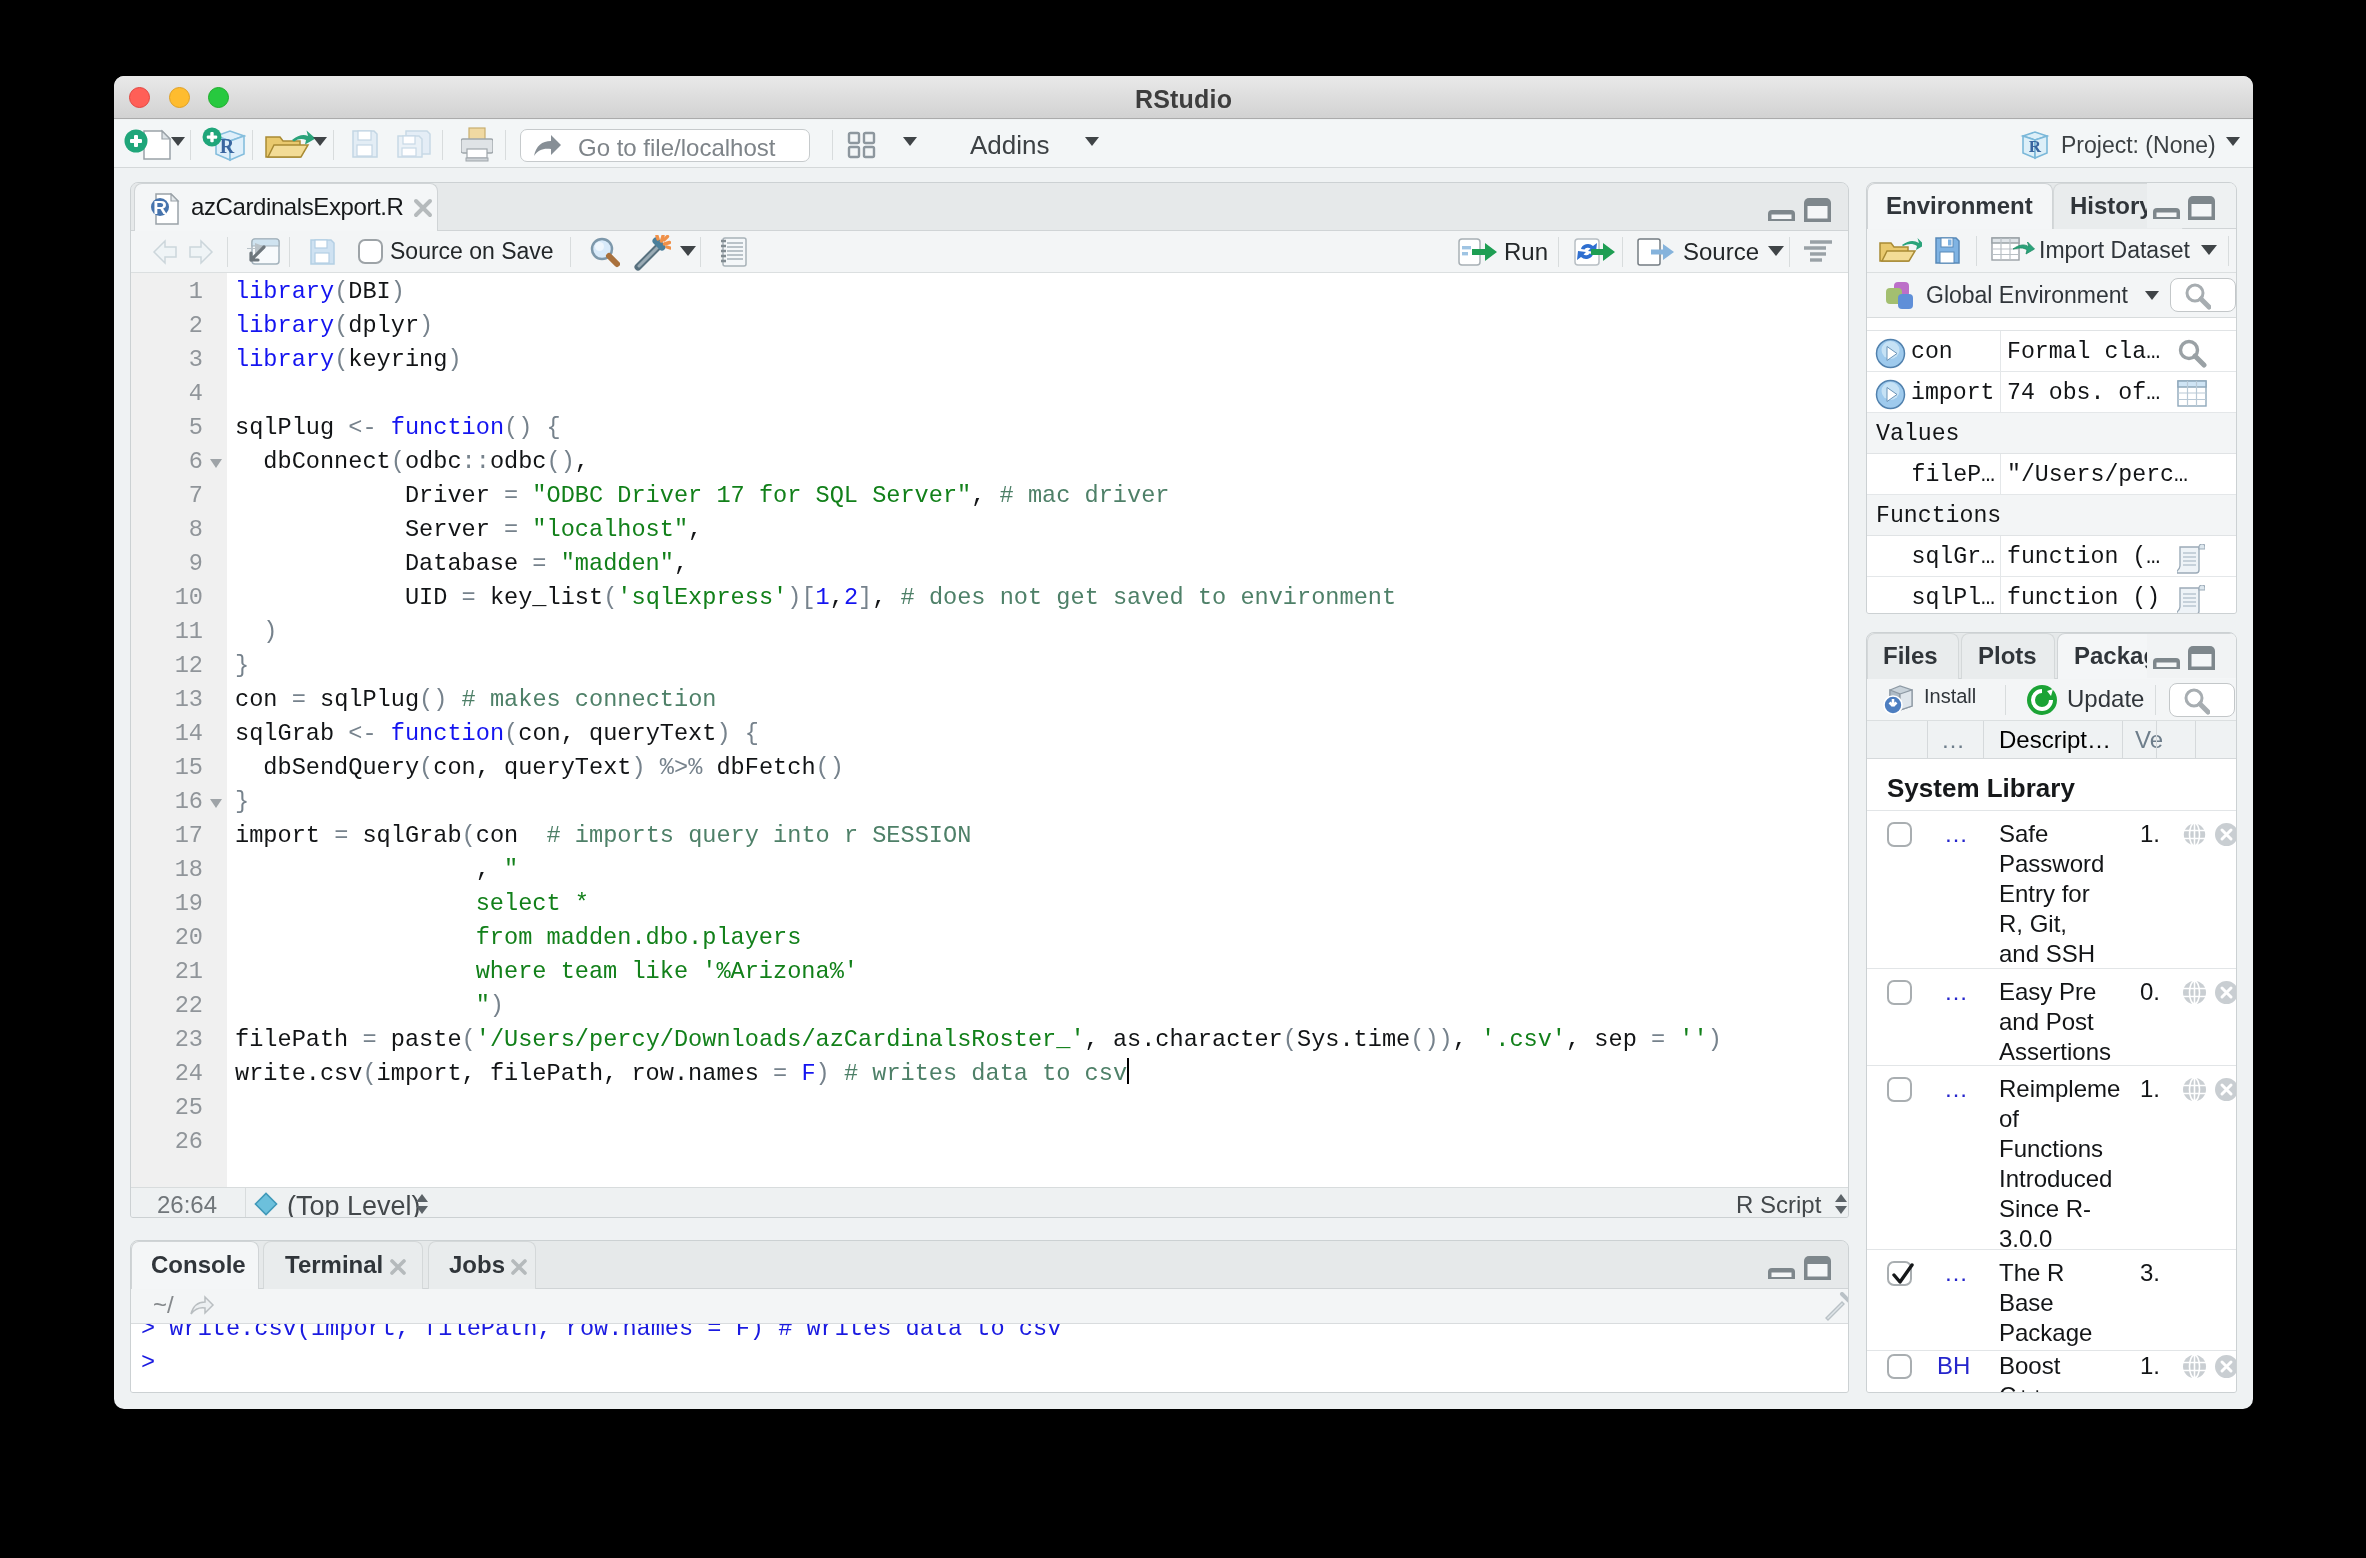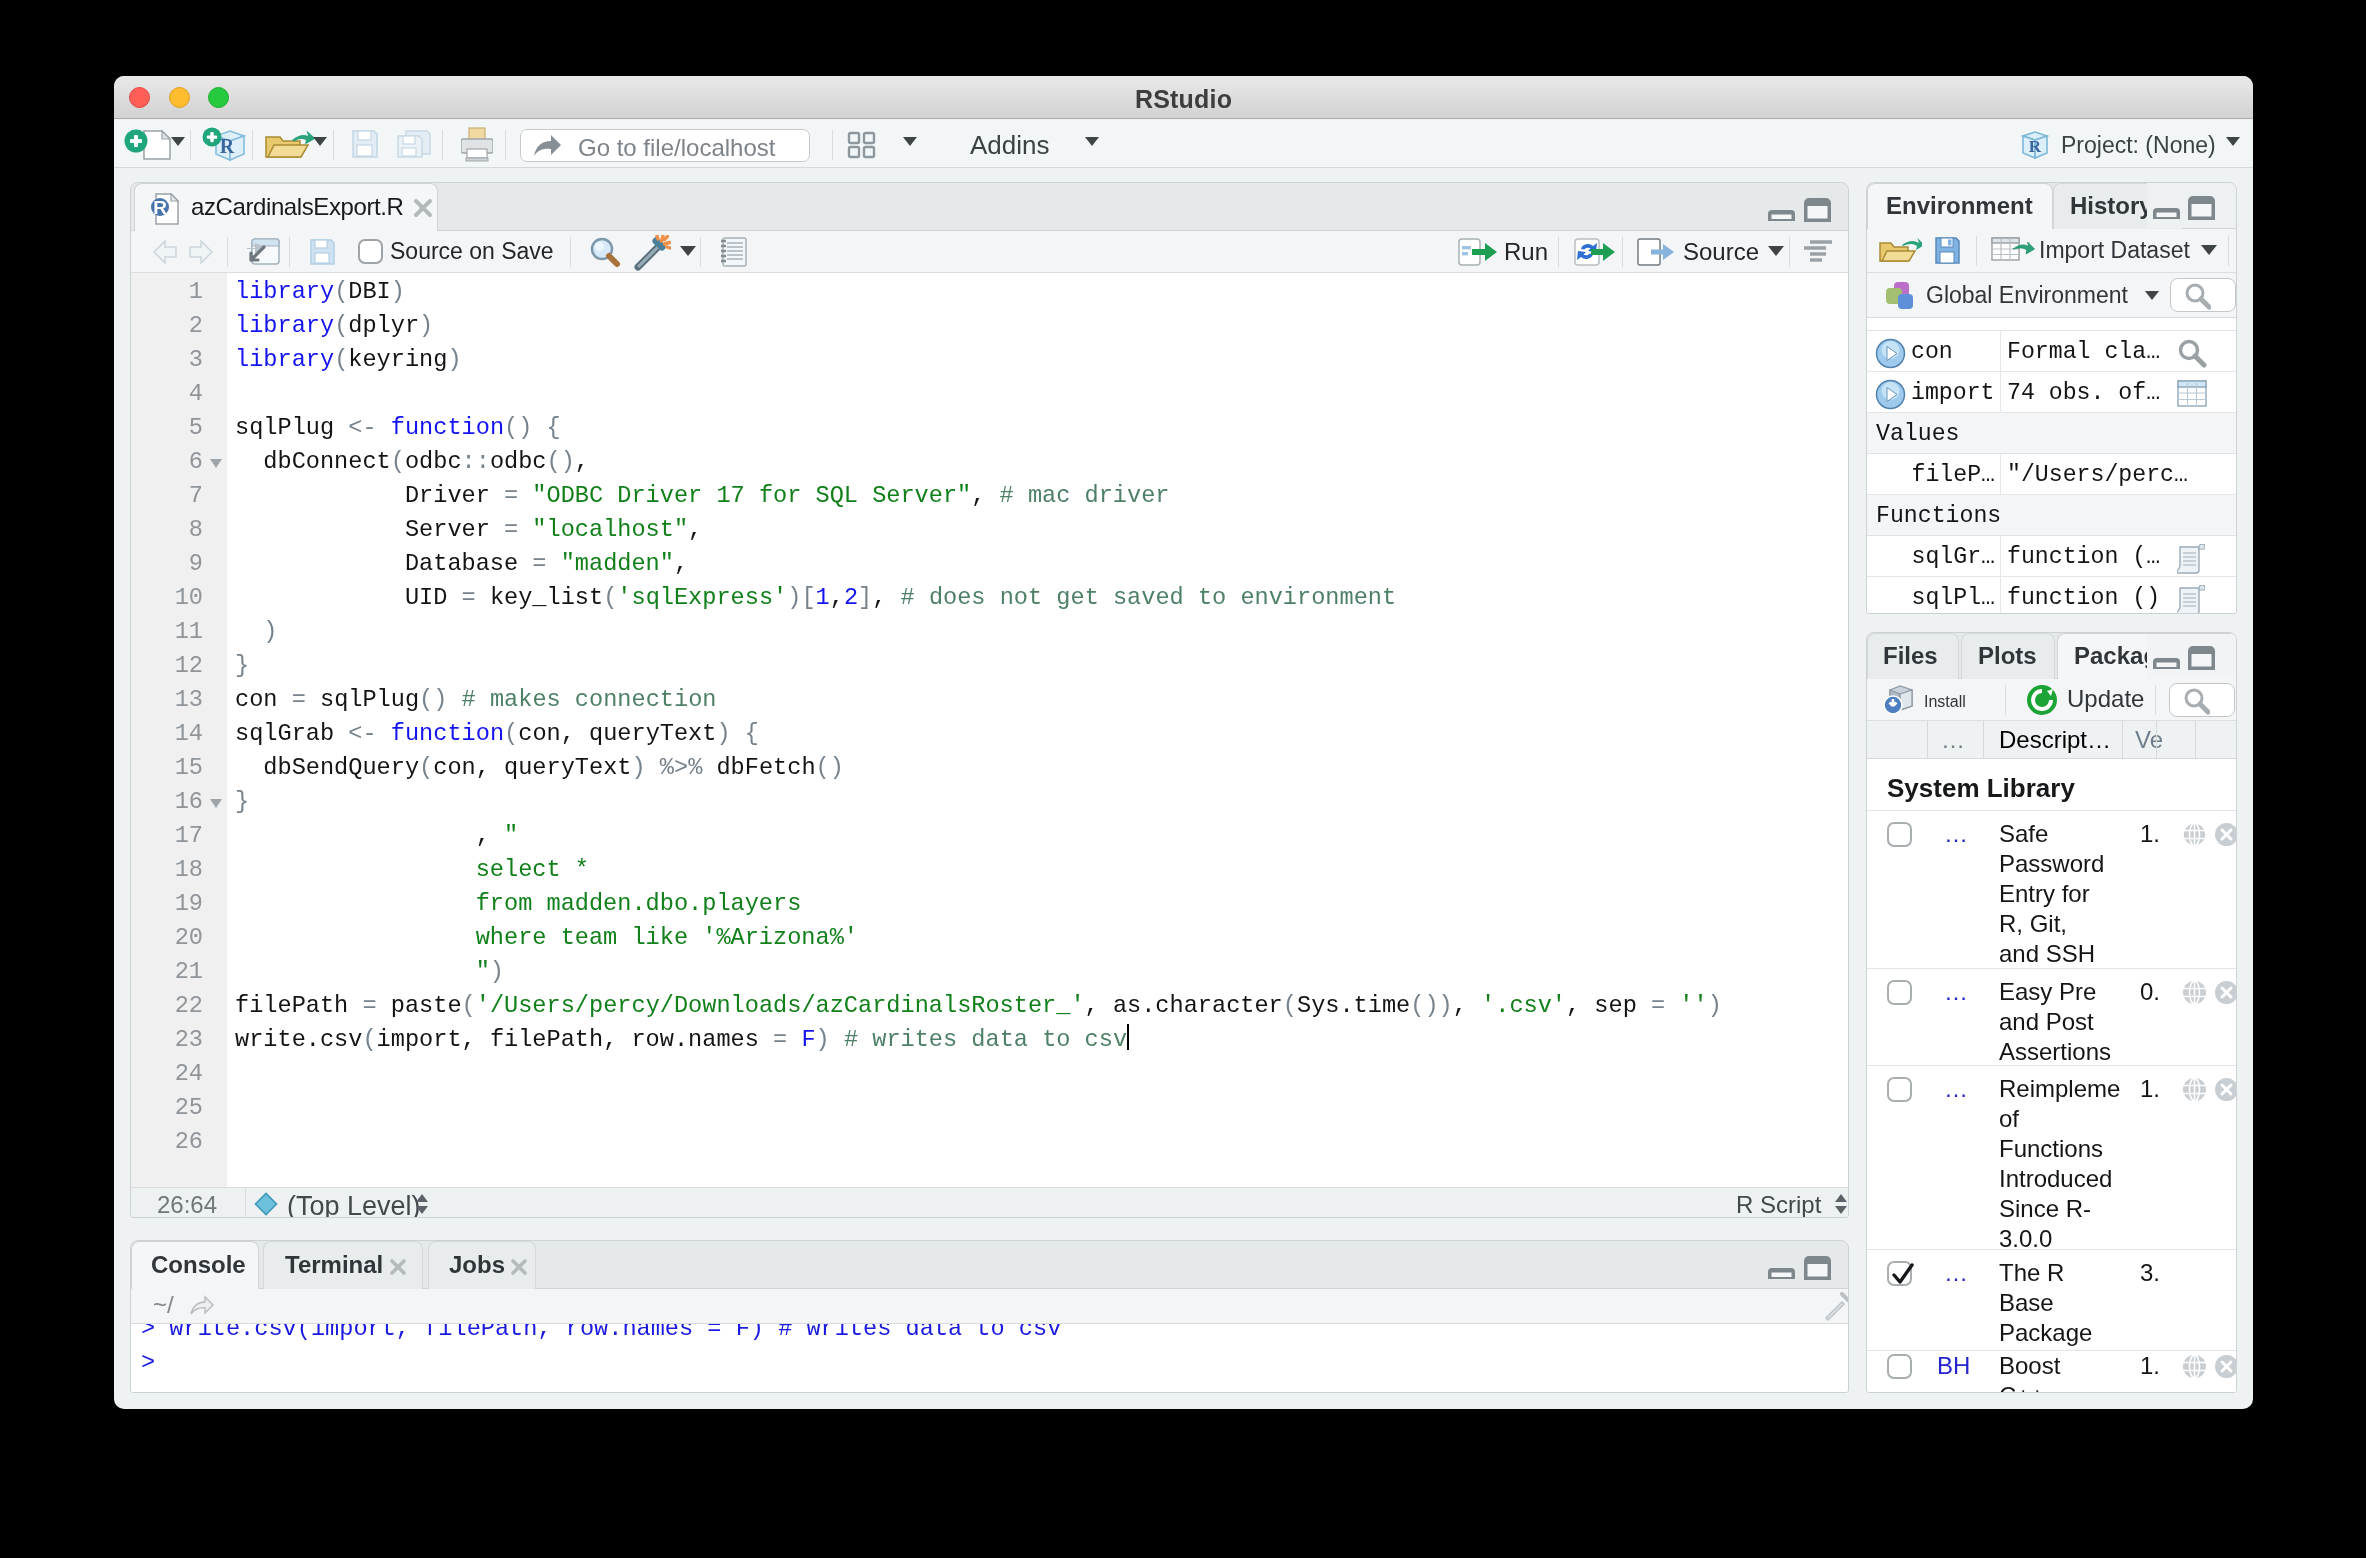--- a/index.html
+++ b/index.html
@@ -298,20 +298,21 @@
           <div class="cl"><span class="tx">            Driver </span><span class="op">= </span><span class="str">"ODBC Driver 17 for SQL Server"</span><span class="tx">, </span><span class="com"># mac driver</span></div>
           <div class="cl"><span class="tx">            Server </span><span class="op">= </span><span class="str">"localhost"</span><span class="tx">,</span></div>
           <div class="cl"><span class="tx">            Database </span><span class="op">= </span><span class="str">"madden"</span><span class="tx">,</span></div>
           <div class="cl"><span class="tx">            UID </span><span class="op">= </span><span class="tx">key_list</span><span class="op">(</span><span class="str">'sqlExpress'</span><span class="op">)[</span><span class="kw">1</span><span class="tx">,</span><span class="kw">2</span><span class="op">]</span><span class="tx">, </span><span class="com"># does not get saved to environment</span></div>
           <div class="cl"><span class="op">  )</span></div>
           <div class="cl"><span class="op">}</span></div>
           <div class="cl"><span class="tx">con </span><span class="op">= </span><span class="tx">sqlPlug</span><span class="op">()</span><span class="tx"> </span><span class="com"># makes connection</span></div>
           <div class="cl"><span class="tx">sqlGrab </span><span class="op">&lt;- </span><span class="kw">function</span><span class="op">(</span><span class="tx">con, queryText</span><span class="op">) {</span></div>
           <div class="cl"><span class="tx">  dbSendQuery</span><span class="op">(</span><span class="tx">con, queryText</span><span class="op">)</span><span class="tx"> </span><span class="op">%&gt;%</span><span class="tx"> dbFetch</span><span class="op">()</span></div>
           <div class="cl"><span class="op">}</span></div>
+          <div class="cl"><span class="tx">import </span><span class="op">= </span><span class="tx">sqlGrab</span><span class="op">(</span><span class="tx">con  </span><span class="com"># imports query into r SESSION</span></div>
           <div class="cl"><span class="tx">                 , </span><span class="str">"</span></div>
           <div class="cl"><span class="str">                 select *</span></div>
           <div class="cl"><span class="str">                 from madden.dbo.players</span></div>
           <div class="cl"><span class="str">                 where team like '%Arizona%'</span></div>
           <div class="cl"><span class="str">                 "</span><span class="op">)</span></div>
           <div class="cl"><span class="tx">filePath </span><span class="op">= </span><span class="tx">paste</span><span class="op">(</span><span class="str">'/Users/percy/Downloads/azCardinalsRoster_'</span><span class="tx">, as.character</span><span class="op">(</span><span class="tx">Sys.time</span><span class="op">())</span><span class="tx">, </span><span class="str">'.csv'</span><span class="tx">, sep </span><span class="op">= </span><span class="str">''</span><span class="op">)</span></div>
           <div class="cl"><span class="tx">write.csv</span><span class="op">(</span><span class="tx">import, filePath, row.names </span><span class="op">= </span><span class="kw">F</span><span class="op">)</span><span class="tx"> </span><span class="com"># writes data to csv</span><span class="cur"></span></div>
 </div>
       <svg class="abs" style="left:78px; top:184px;" width="14" height="12" viewBox="0 0 14 12">
           <path d="M1 2 h12 l-6 9 z" fill="#9fa4a8"></path>
@@ -536,21 +537,21 @@
     </div>
 
     <div class="abs" style="left:0; top:46px; width:100%; height:42px; background:#f3f5f6; border-bottom:1px solid #dbdfe0;">
       <svg class="abs" style="left:15px; top:5px;" width="34" height="32" viewBox="0 0 34 32">
         <path d="M8 6 l10-4 12 4 v16 l-12 4 -10-4 z" fill="#c8d2da" stroke="#8e9aa5" stroke-width="1.3"></path>
         <path d="M8 6 l10 4 v16 l-10-4 z" fill="#aebbc6" stroke="#8e9aa5" stroke-width="1.3"></path>
         <path d="M18 10 l12-4 v16 l-12 4 z" fill="#dfe6ec" stroke="#8e9aa5" stroke-width="1.3"></path>
         <circle cx="11" cy="21" r="9" fill="#4d7ec0" stroke="#fff" stroke-width="1.6"></circle>
         <path d="M11 15 v7 M11 22 l-3.5-3.5 M11 22 l3.5-3.5" stroke="#fff" stroke-width="2.6" fill="none"></path>
       </svg>
-      <span class="abs" style="left:57px; top:6px; font-size:16px; color:#30353a;margin-top:8px;">Install</span>
+      <span class="abs" style="left:57px; top:6px; font-size:20px; color:#30353a;">Install</span>
       <div class="vsep" style="left:138px; top:6px; height:30px;"></div>
       <svg class="abs" style="left:158px; top:4px;" width="34" height="34" viewBox="0 0 34 34">
         <circle cx="17" cy="17" r="15" fill="#1ba335"></circle>
         <path d="M17 8 a9 9 0 1 0 9 9" fill="none" stroke="#fff" stroke-width="4"></path>
         <path d="M22 8 l6-2 -2 7 z" fill="#fff"></path>
       </svg>
       <span class="abs" style="left:200px; top:6px; font-size:24px; color:#30353a;">Update</span>
       <div class="vsep" style="left:288px; top:6px; height:30px;"></div>
       <div class="abs" style="left:302px; top:4px; width:66px; height:34px; background:#fff; border:1.5px solid #c3c7c9; border-radius:8px;">
         <svg class="abs" style="left:12px; top:3px;" width="28" height="28" viewBox="0 0 28 28">

